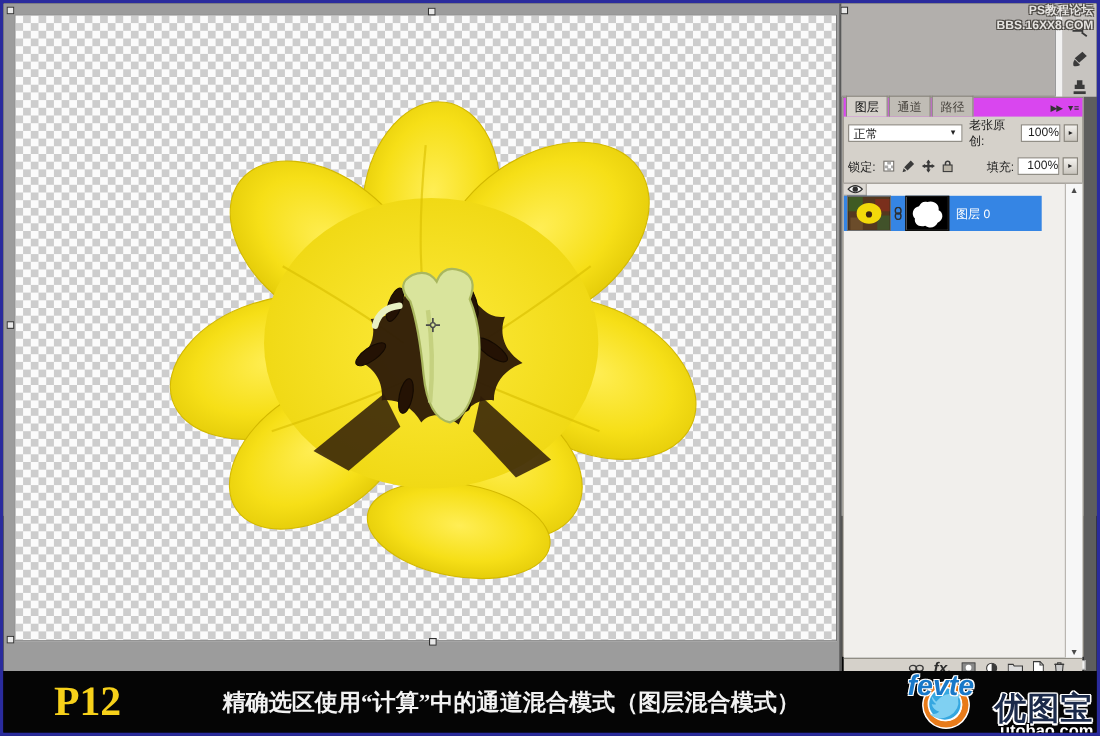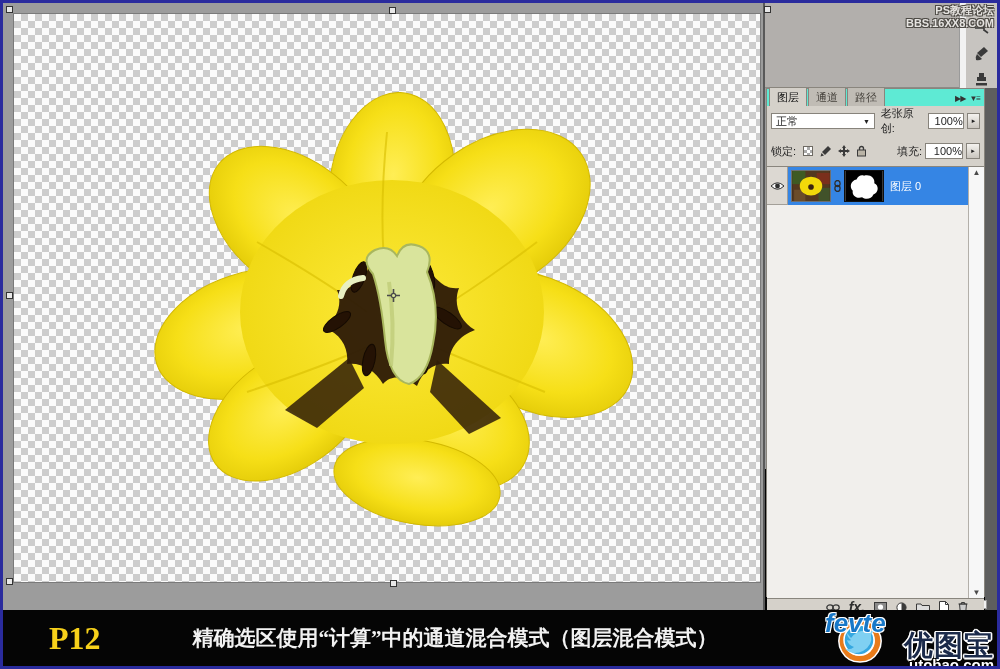--- a/index.html
+++ b/index.html
@@ -37,21 +37,21 @@
                font-size:11px; font-weight:bold; line-height:13px; color:#e6e4e1;
                text-shadow:1px 1px 0 #4e4b46, -1px -1px 0 #4e4b46, 1px -1px 0 #4e4b46, -1px 1px 0 #4e4b46; }
 
   .right-dark { position:absolute; left:982px; top:85px; width:12px; height:522px; background:#5e5e5e; }
   .hscroll { position:absolute; left:939px; top:597px; width:45px; height:9px;
              background:#f2f2f2; border:1px solid #9a9a9a; }
 
   
   .panel { position:absolute; left:763px; top:85px; width:219px; height:509px;
            background:#d5d1ca; border:1px solid #89857d; font-size:11px; color:#1d1d1d; }
-  .tabs { height:17px; background:#5eead4; display:flex; align-items:flex-end; padding-left:2px; }
+  .tabs { height:17px; background:#d946ef; display:flex; align-items:flex-end; padding-left:2px; }
   .tab { padding:2px 7px 1px 7px; margin-right:1px; border:1px solid #89857d; border-bottom:none;
          background:#c0bcb5; color:#47433d; }
   .tab.active { background:#d5d1ca; color:#111; }
   .tabs-spacer { flex:1; }
   .tab-sys { font-size:8px; color:#333; padding:0 4px 3px 0; letter-spacing:-1px; }
 
   .optrow { display:flex; align-items:center; padding:15px 4px; gap:3px; }
   .row1 { height:22px; } .row2 { height:21px; }
   .wbox { background:#fff; border:1px solid #87837b; height:16px; display:flex;
           align-items:center; }
@@ -62,21 +62,21 @@
           background:linear-gradient(#f4f2ee,#c9c5be); display:flex; align-items:center;
           justify-content:center; font-size:7px; color:#222; }
   .locks { display:flex; gap:5px; align-items:center; margin-left:2px; }
   .lockbtn { width:13px; height:13px; display:flex; align-items:center; justify-content:center; }
   .minichecker { width:10px; height:10px; border:1px solid #6e6a63; background-color:#fff;
                  background-image:conic-gradient(#aaa 0 25%, #fff 0 50%, #aaa 0 75%, #fff 0);
                  background-size:6px 6px; }
   .grow { flex:1; }
 
   .list { position:relative; height:432px; background:#f1efec; border-top:1px solid #89857d; overflow:hidden; }
-  .lrow { display:flex; height:38px; }
+  .lrow { display:flex; height:38px;flex-direction:column; }
   .eyecell { width:21px; background:#dcd8d2; border-right:1px solid #a39f98;
              border-bottom:1px solid #a39f98; display:flex; align-items:center; justify-content:center; }
   .selregion { width:180px; background:#3585e4; display:flex; align-items:center;
                padding-left:3px; gap:2px; }
   .thumb { width:40px; height:32px; border:1px solid #6e6e6e; background:#222; flex:none; }
   .maskthumb { border:1px solid #101010; box-shadow:0 0 0 1px #e9e9e9 inset; }
   .lname { color:#fff; margin-left:4px; }
   .lscroll { position:absolute; right:0; top:0; width:16px; height:100%; background:#f7f7f7;
              border-left:1px solid #b3afa9; display:flex; flex-direction:column;
              justify-content:space-between; align-items:center; padding:1px 0; }
@@ -84,21 +84,21 @@
 
   .pfooter { height:17px; background:#d5d1ca; border-top:1px solid #89857d; display:flex;
              align-items:center; justify-content:flex-end; gap:9px; padding-right:16px; }
   .fbtn { display:flex; align-items:center; justify-content:center; height:13px; }
   .fxtext { font-size:14px; font-style:italic; font-weight:bold; color:#2e2e2e; }
 
   
   .caption { position:absolute; left:0; top:607px; width:994px; height:56px; background:#050505;
              display:flex; align-items:center; font-family:"Liberation Serif", serif; }
   .author { margin-left:20px; font-size:29px; font-weight:bold; color:#f7d11a; letter-spacing:3px; white-space:nowrap; }
-  .pageno { margin-left:46px; font-size:32px; font-weight:bold; color:#f7d11a; }
+  .pageno { margin-left:46px; font-size:38px; font-weight:bold; color:#f7d11a; }
   .cap-title { margin-left:92px; font-size:21px; font-weight:bold; color:#f2f2f2; white-space:nowrap; }
   .logos { position:absolute; right:0; top:0; width:178px; height:56px; }
   .fevte { position:absolute; left:6px; top:-2px; z-index:2; font-family:"Liberation Sans", sans-serif;
            font-style:italic; font-weight:bold; font-size:26px; color:#1878c8;
            text-shadow:1px 1px 0 #fff, -1px -1px 0 #fff, 1px -1px 0 #fff, -1px 1px 0 #fff; }
   .bird { position:absolute; left:14px; top:8px; z-index:1; }
   .utb { position:absolute; right:3px; top:20px; z-index:3; text-align:right; }
   .utb-cn { font-size:29px; font-weight:bold; color:#1b2a4a; letter-spacing:1px; line-height:30px;
             text-shadow:1.5px 0 0 #fff, -1.5px 0 0 #fff, 0 1.5px 0 #fff, 0 -1.5px 0 #fff,
                         1px 1px 0 #fff, -1px -1px 0 #fff, 1px -1px 0 #fff, -1px 1px 0 #fff; }

